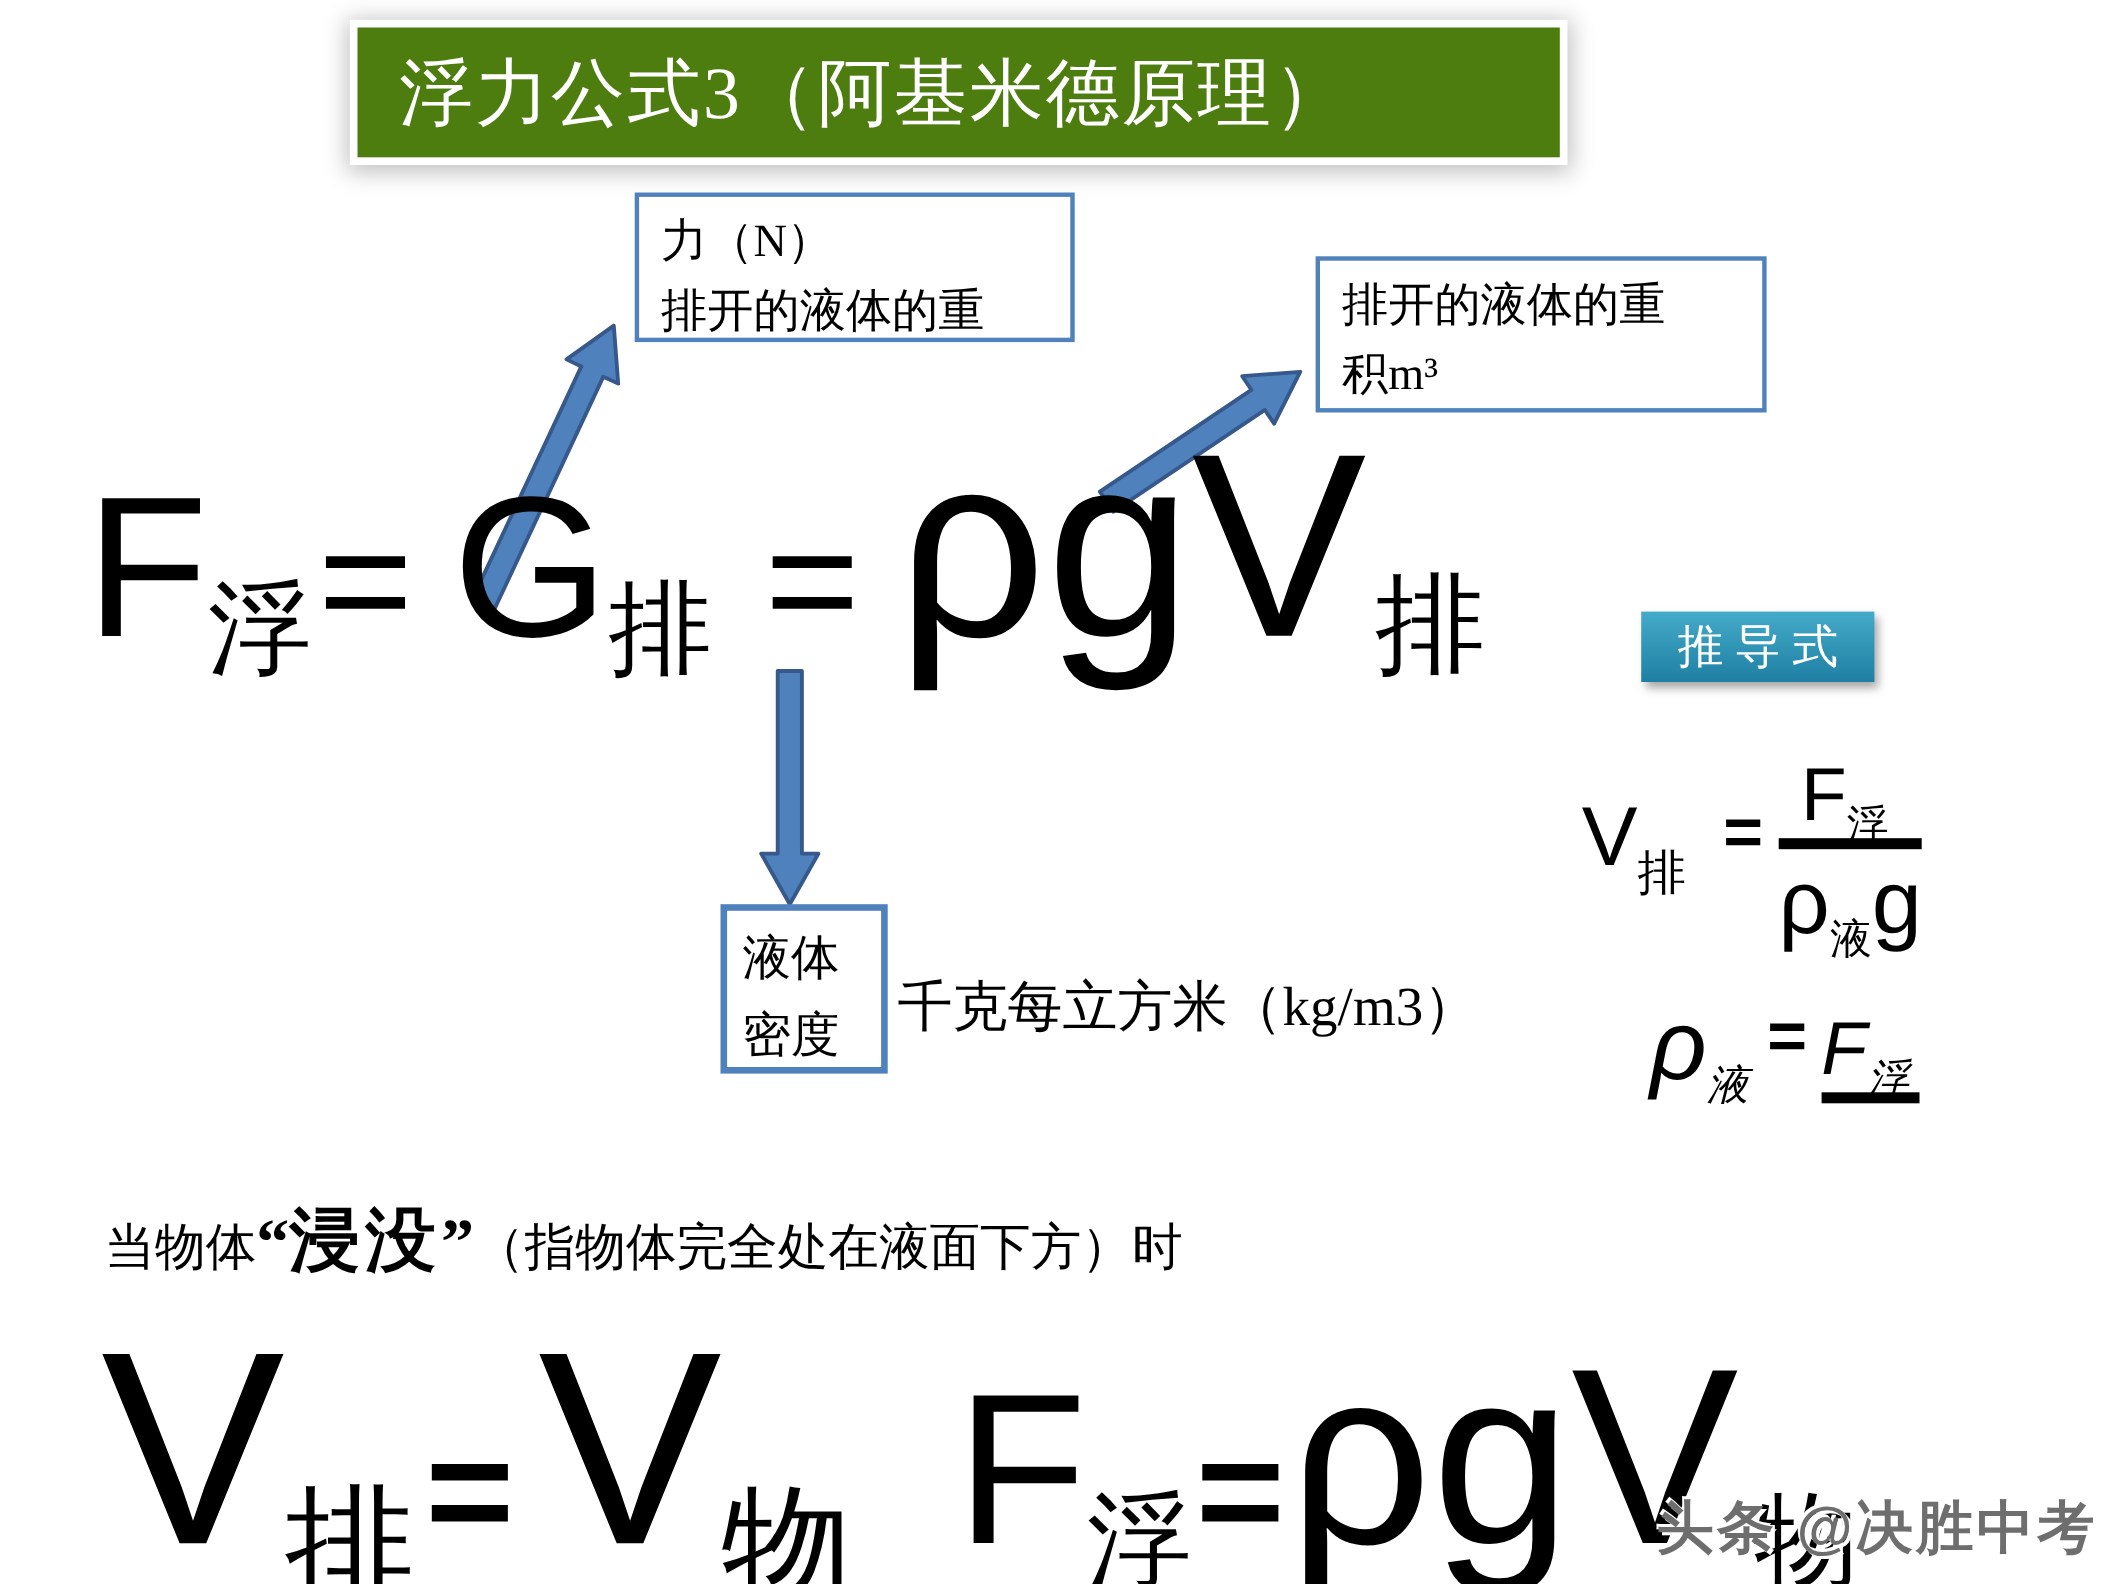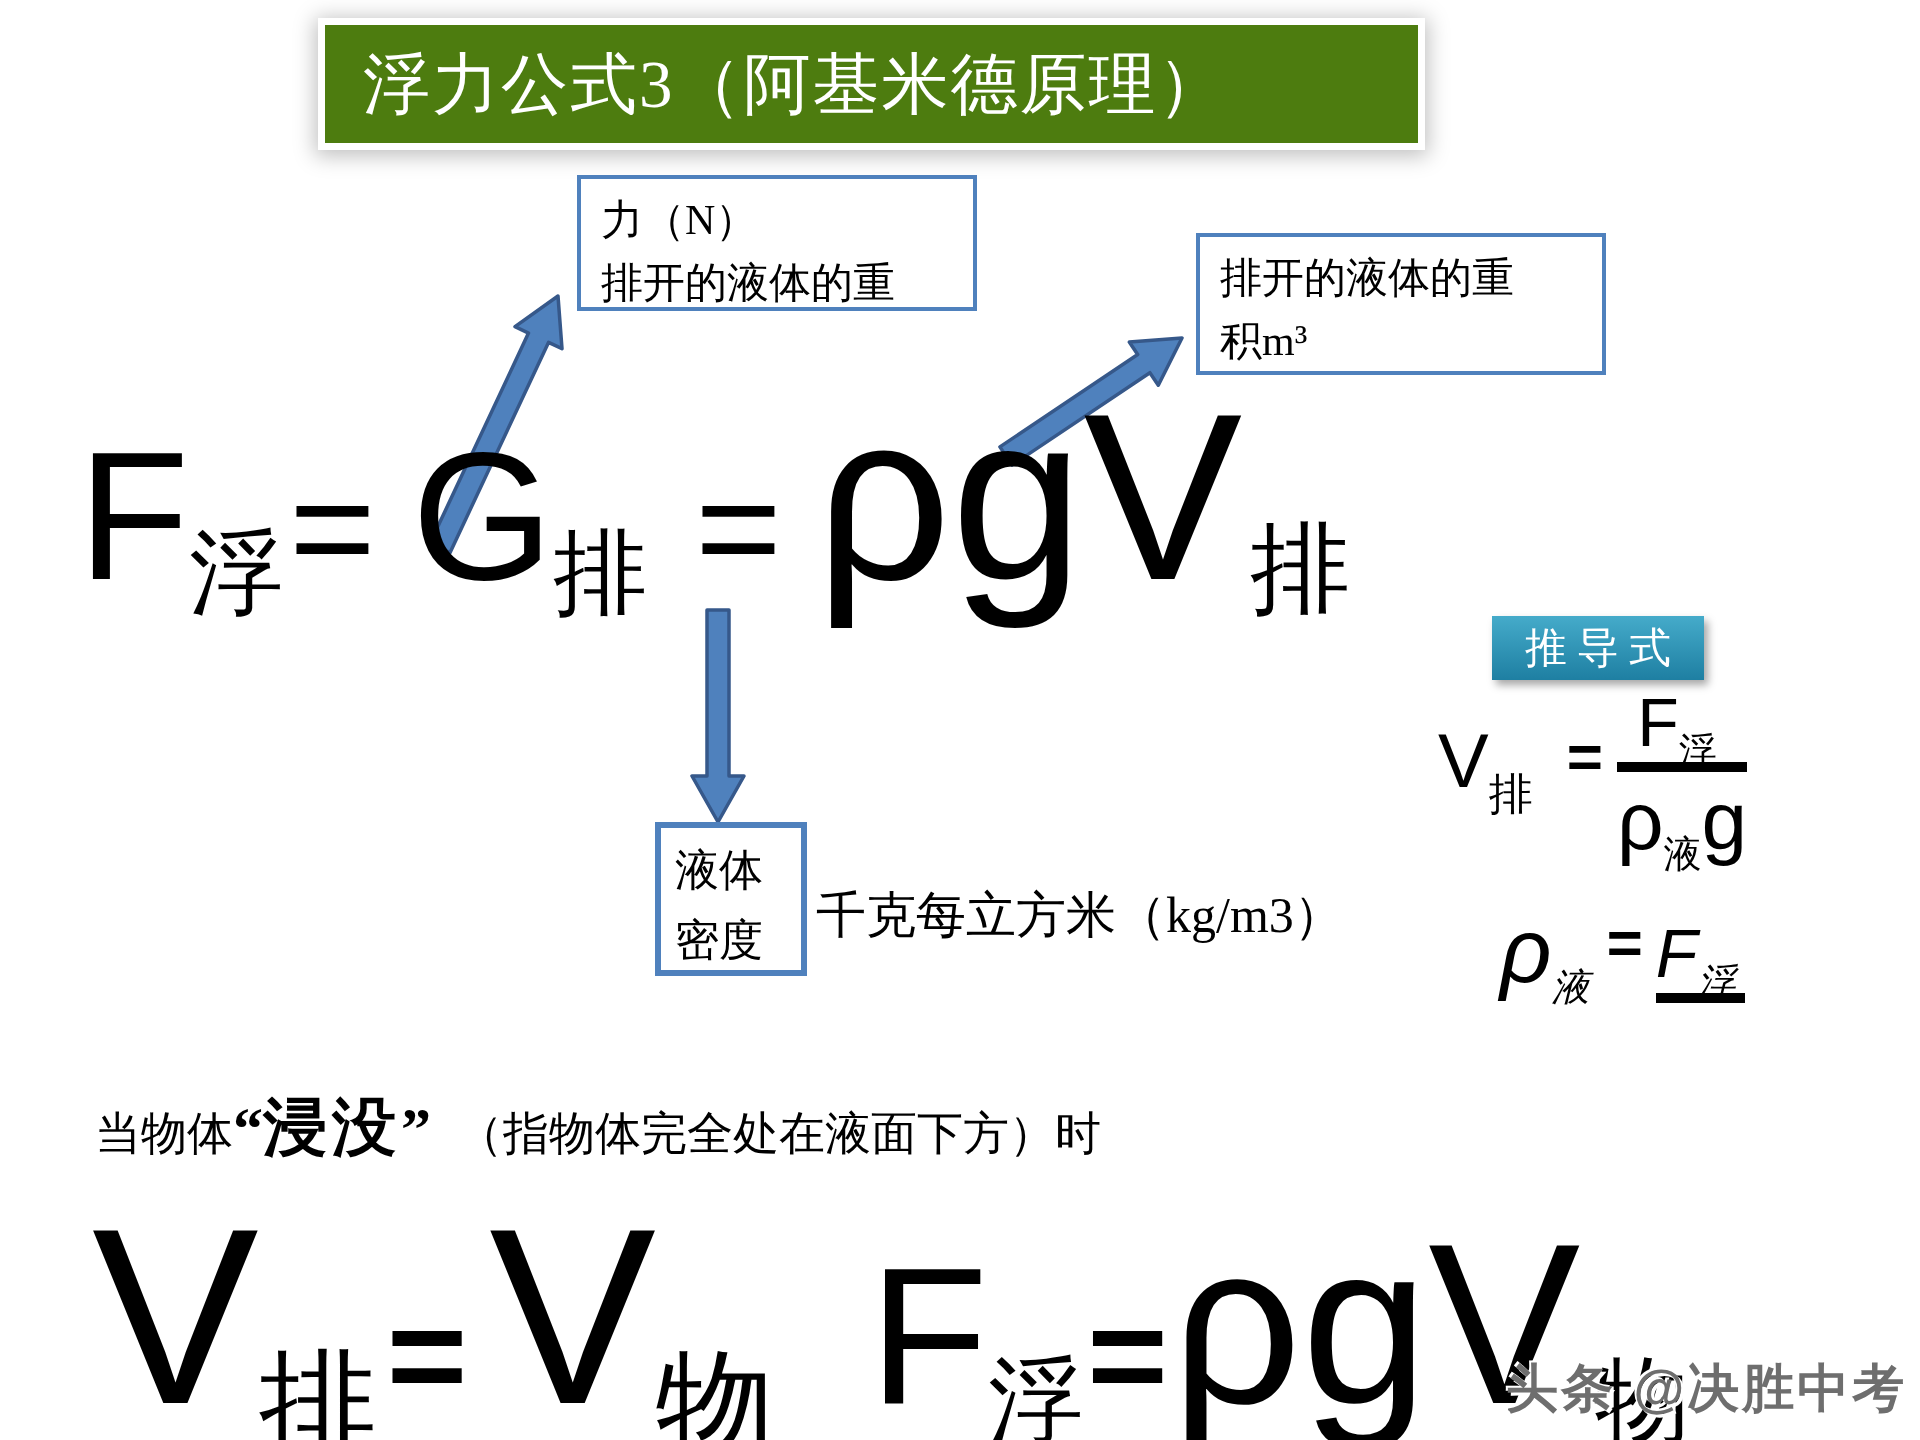--- a/index.html
+++ b/index.html
@@ -39,21 +39,21 @@
   
   .density-box{
     left:655px;top:822px;width:152px;height:154px;box-sizing:border-box;
     border:6px solid #4f81bd;font-size:44px;line-height:1.58;
     padding:8px 0 0 14px;
   }
   .unit-note{left:816px;top:882px;font-size:50px;white-space:nowrap;}
 
   
   .derivation-badge{
-    left:1492px;top:616px;width:212px;height:64px;
+    left:1492px;top:556px;width:212px;height:64px;
     background:linear-gradient(#45abca,#1e7fa2);
     box-shadow:4px 5px 8px rgba(0,0,0,0.35);
     display:flex;align-items:center;justify-content:center;
     color:#ffffff;font-size:42px;letter-spacing:10px;text-indent:10px;
   }
 
   
   .derived{display:flex;align-items:center;white-space:nowrap;}
   .derived-v{left:1438px;top:688px;}
   .derived-rho{left:1500px;top:916px;font-style:italic;}
@@ -66,21 +66,21 @@
   .frac{display:inline-flex;flex-direction:column;align-items:center;}
   .frac .num{font-size:68px;line-height:1;padding:0 10px 6px 0;}
   .frac .bar{align-self:stretch;height:0;border-top:10px solid #000;}
   .frac .den{font-size:82px;line-height:1;padding-top:8px;}
 
   
   .condition{left:95px;top:1096px;display:flex;align-items:baseline;white-space:nowrap;}
   .cond-normal{font-size:46px;line-height:1.3;}
   .cond-quote{font-size:60px;font-weight:700;line-height:1;}
   .cond-keyword{font-size:64px;font-weight:700;letter-spacing:5px;line-height:1;}
-  .cond-post{margin-left:26px;}
+  .cond-post{}
 
   
   .bottom-formulas{left:92px;top:1192px;display:flex;align-items:baseline;white-space:nowrap;}
   .bf-huge{font-size:250px;line-height:1;}
   .bf-big{font-size:195px;line-height:1;}
   .bf-rgv{font-size:228px;line-height:1;}
   .bf-eq{font-size:138px;font-weight:700;line-height:1;margin:0 10px;}
   .bf-sub1{font-size:118px;line-height:1;position:relative;top:42px;}
   .bf-sub2{font-size:95px;line-height:1;position:relative;top:30px;}
   .bf-spacer{width:95px;}

